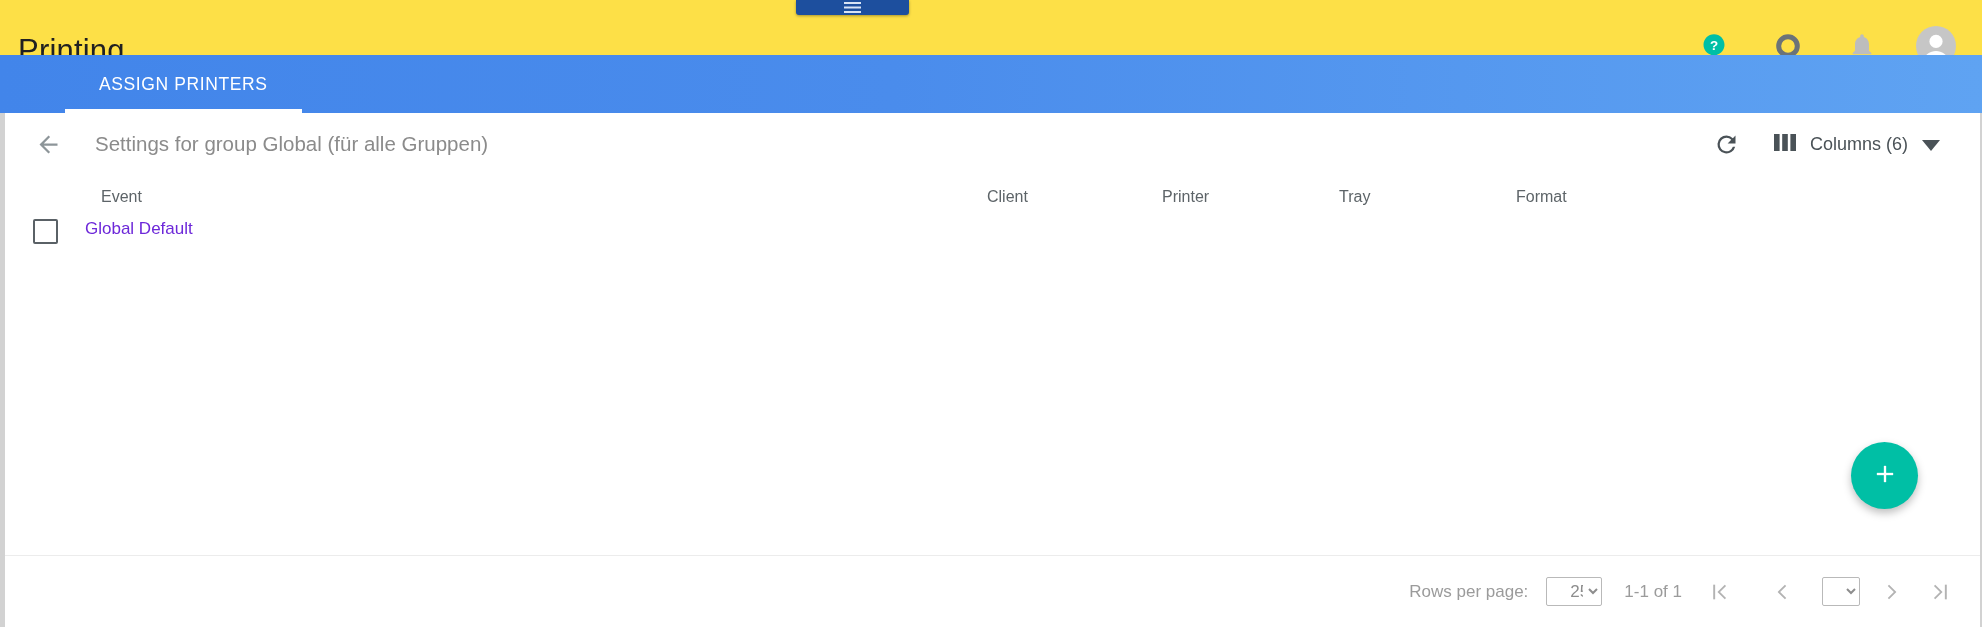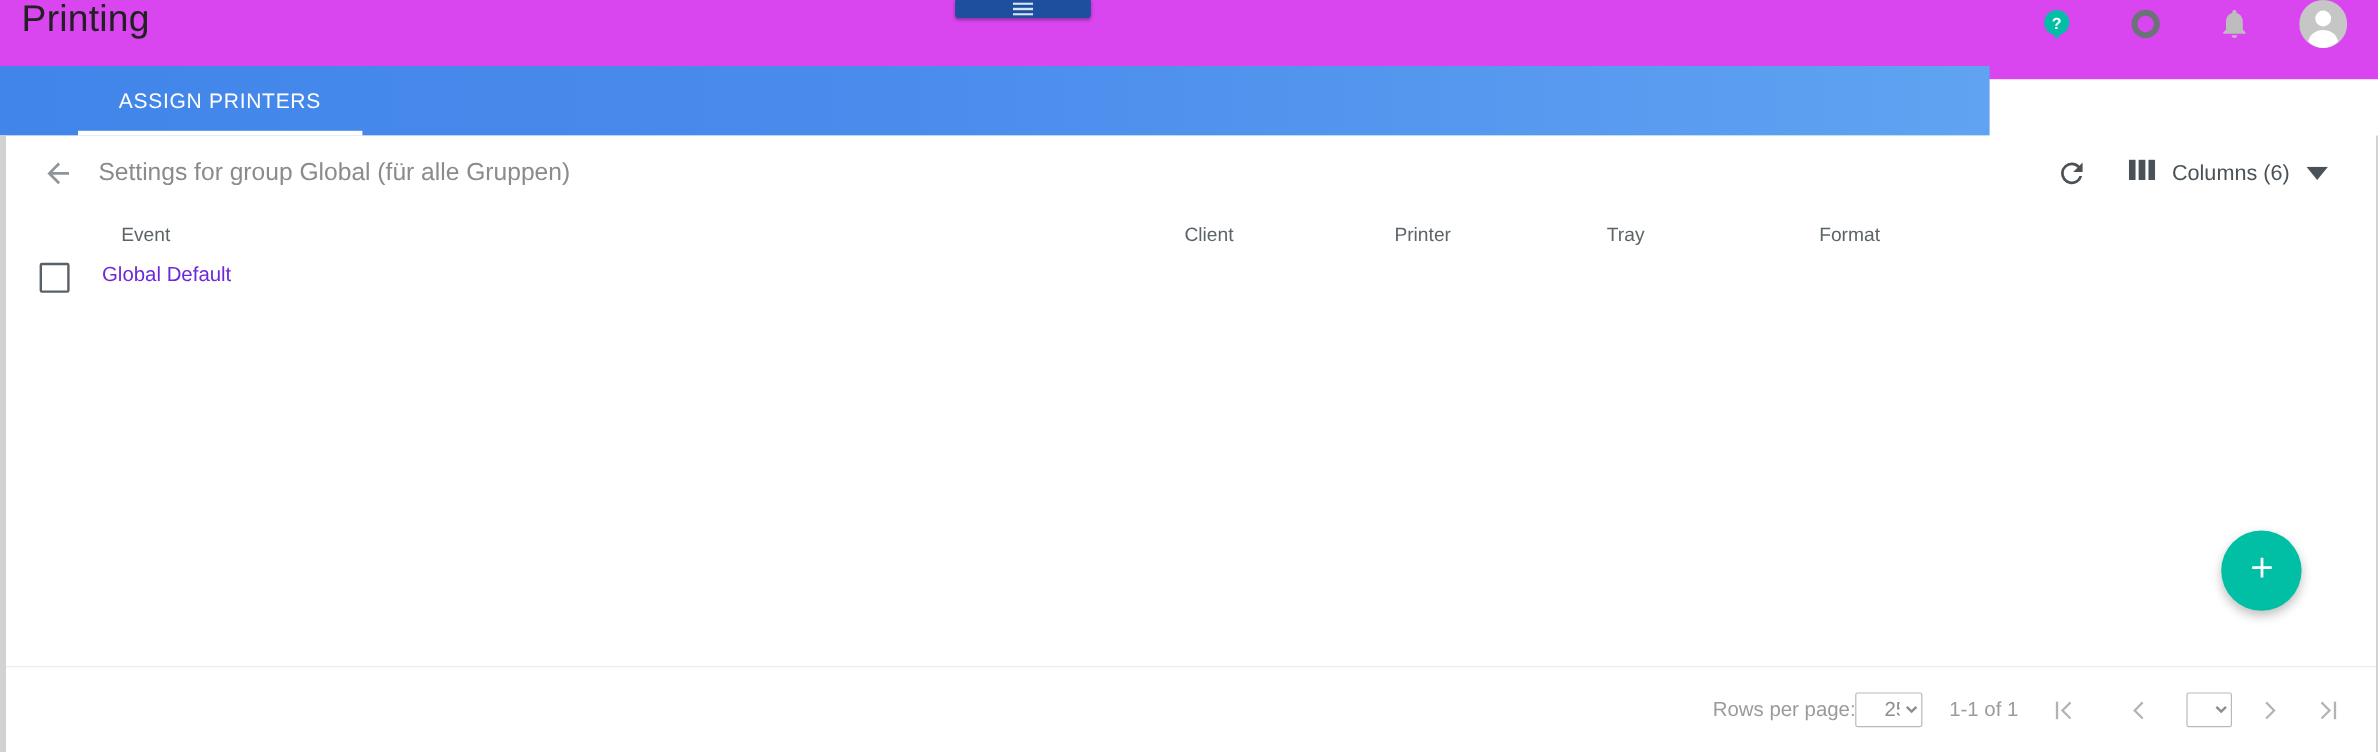--- a/index.html
+++ b/index.html
@@ -10,23 +10,23 @@
     font-family: "Liberation Sans", sans-serif;
     overflow: hidden;
   }
 
   
   .appbar {
     position: absolute;
     top: 0; left: 0;
     width: 1982px;
     height: 66px;
-    background: #d946ef;
-    display: flex;
-    align-items: flex-start;
+    background: #fde047;
+    display: flex;
+    align-items: flex-end;
   }
   .app-title {
     margin-left: 18px;
     font-size: 31px;
     font-weight: 400;
     color: #212121;
     letter-spacing: .2px;
     line-height: 1;
   }
   .appbar-spacer { flex: 1 1 auto; }
@@ -58,21 +58,21 @@
     box-shadow: 0 1px 3px rgba(0,0,0,.35);
     cursor: pointer;
     z-index: 30;
   }
   .menu-chip .bars { display: block; }
 
   
   .tabstrip {
     position: absolute;
     top: 55px; left: 0;
-    width: 1658px;
+    width: 1982px;
     height: 58px;
     background: linear-gradient(90deg, #4285ea 0%, #4a8cec 45%, #5fa3f2 100%);
   }
   .tab {
     position: absolute;
     left: 65px;
     top: 0;
     height: 58px;
     display: flex;
     align-items: center;
@@ -102,20 +102,21 @@
     background: #ffffff;
     border-left: 5px solid #d2d2d2;
     border-right: 2px solid #d2d2d2;
   }
 
   .card-toolbar {
     position: relative;
     height: 62px;
     display: flex;
     align-items: center;
+    gap: 13px;
   }
   .back-arrow {
     margin-left: 26px;
     width: 34px; height: 34px;
     display: flex; align-items: center; justify-content: center;
     cursor: pointer;
   }
   .card-heading {
     margin-left: 17px;
     font-size: 20.5px;
@@ -210,21 +211,21 @@
     position: absolute;
     right: 20px;
     bottom: 0;
     height: 71px;
     display: flex;
     align-items: center;
     gap: 0;
     font-size: 17px;
     color: #9b9b9b;
   }
-  .rpp-label { white-space: nowrap; }
+  .rpp-label { margin-right: 18px; white-space: nowrap; }
   .sel {
     font-family: "Liberation Sans", sans-serif;
     font-size: 17px;
     color: #8d8d8d;
     background: #ffffff;
     border: 1px solid #b9b9b9;
     border-radius: 2px;
     padding: 3px 2px 3px 19px;
     cursor: pointer;
   }

